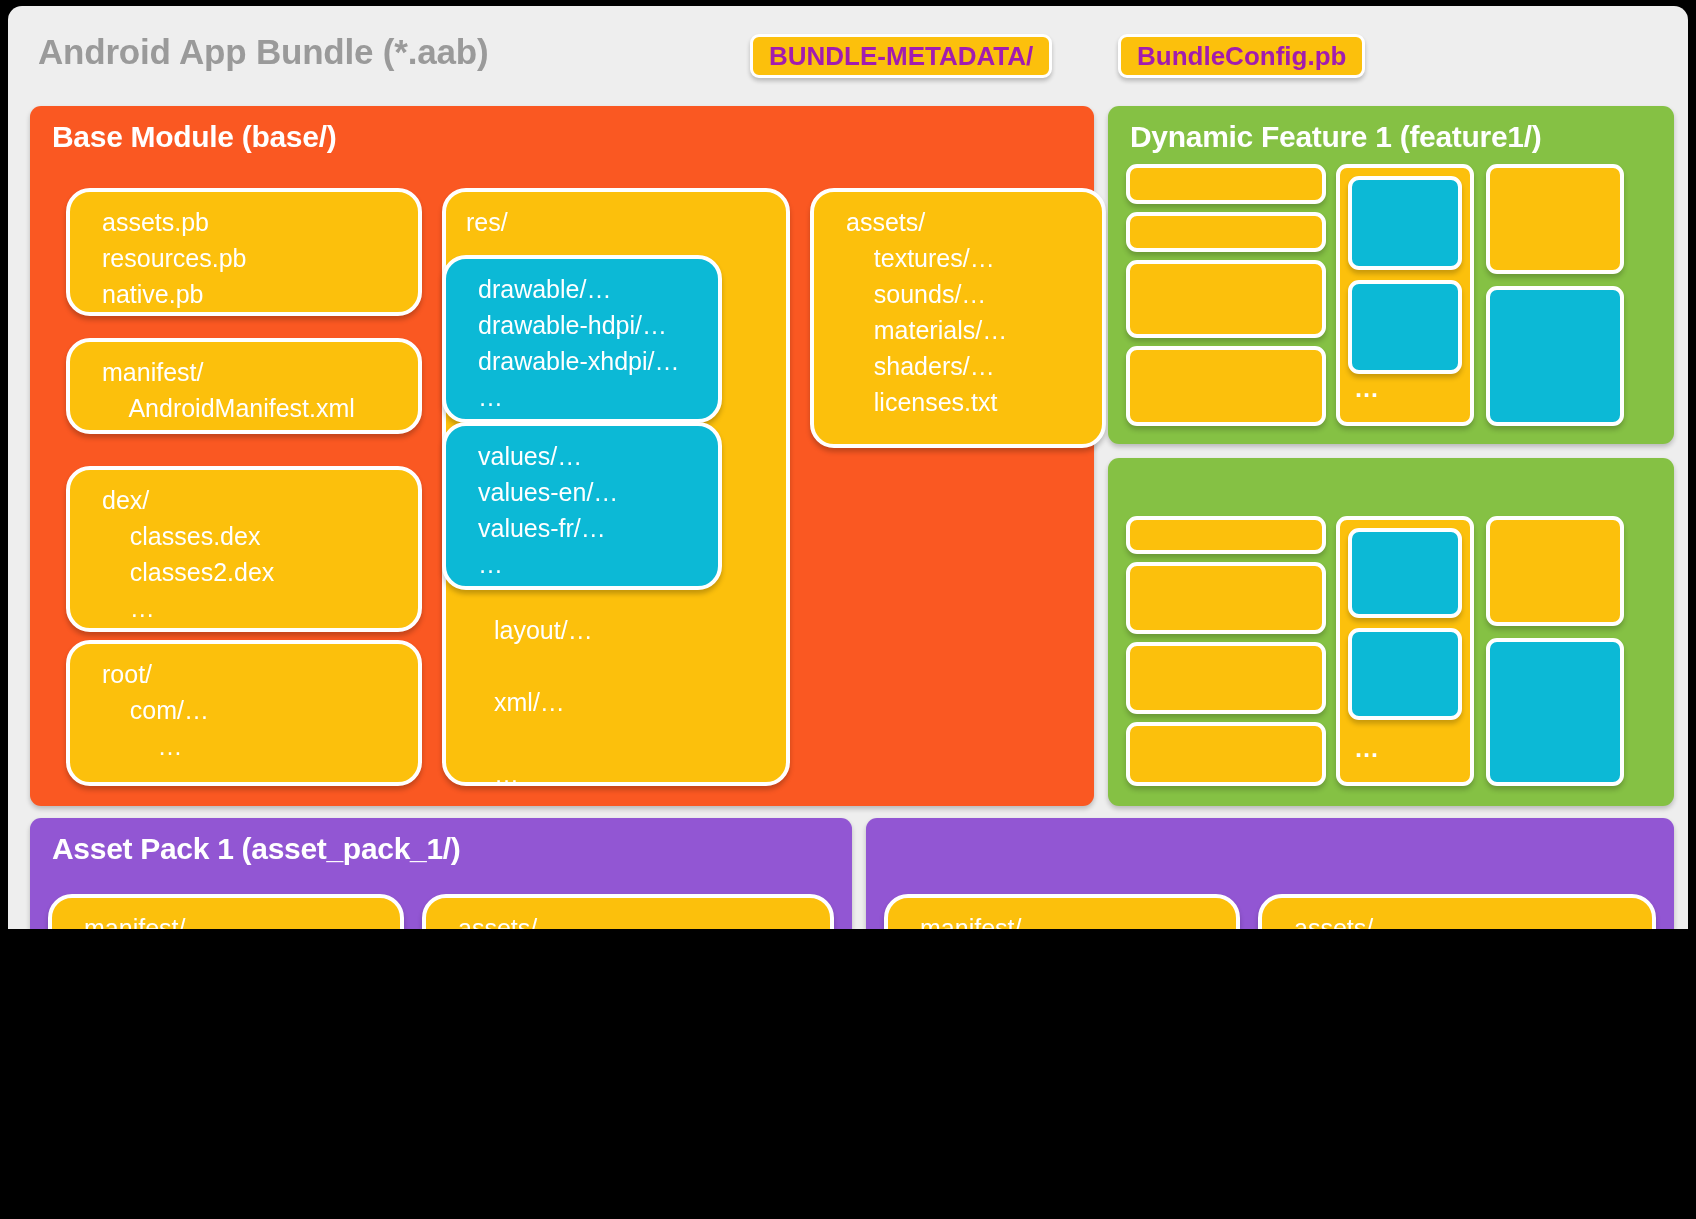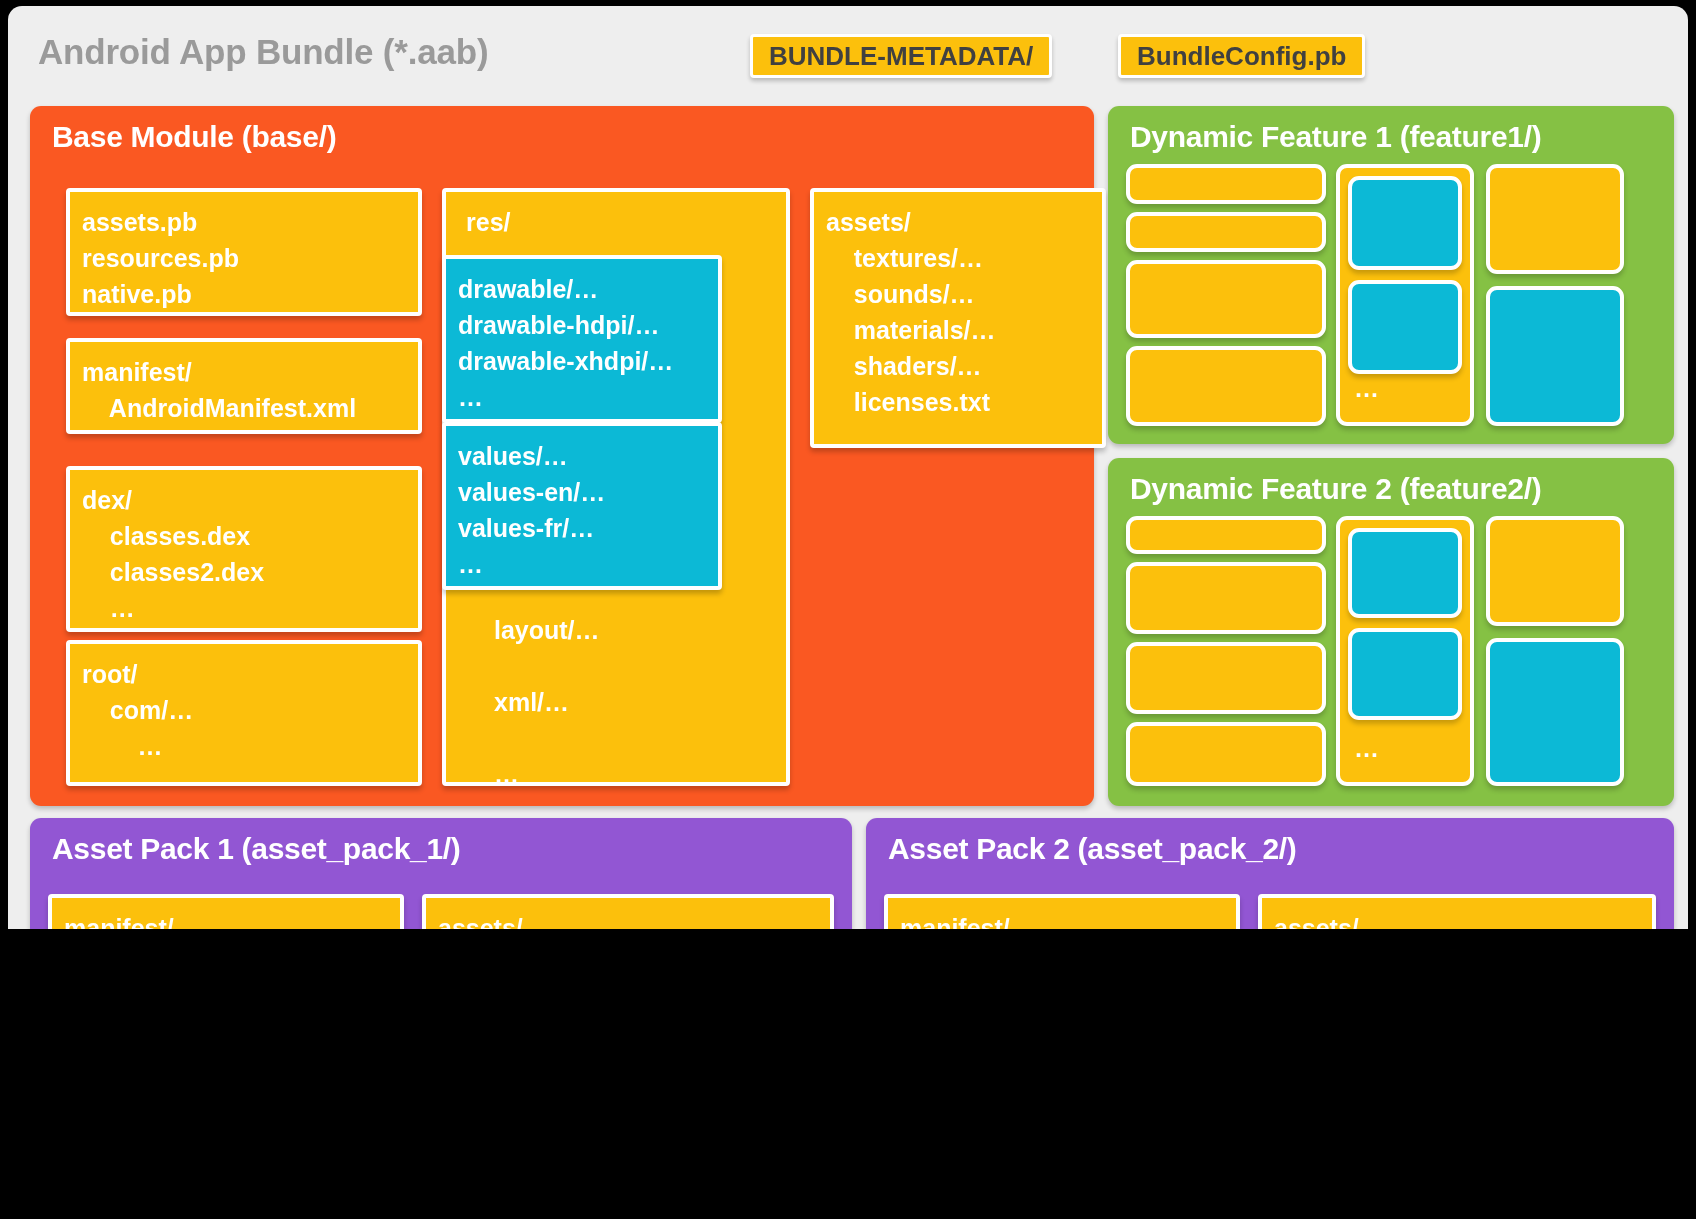--- a/index.html
+++ b/index.html
@@ -40,26 +40,26 @@
     color:#9a9a9a;
     letter-spacing:-0.2px;
     white-space:nowrap;
   }
   .chip{
     position:absolute;
     top:28px;
     height:44px;
     background:#fcc00c;
     border:3px solid #ffffff;
-    border-radius:4px;
+    border-radius:9px;
     box-shadow:0 3px 4px rgba(0,0,0,.22);
     display:flex;align-items:center;justify-content:center;
     padding:0 16px;
     box-sizing:border-box;
-    color:#404040;
+    color:#a21caf;
     font-weight:700;
     font-size:26px;
     white-space:nowrap;
   }
   .chip-metadata{ left:742px; }
   .chip-config{ left:1110px; }
 
   
   .panel{
     position:absolute;
@@ -80,28 +80,28 @@
   .base   { left:22px;  top:100px;  width:1064px; height:700px; background:#fa5822; }
   .feat1  { left:1100px;top:100px;  width:566px;  height:338px; background:#85c144; }
   .feat2  { left:1100px;top:452px;  width:566px;  height:348px; background:#85c144; }
   .pack1  { left:22px;  top:812px;  width:822px;  height:292px; background:#9256d3; }
   .pack2  { left:858px; top:812px;  width:808px;  height:292px; background:#9256d3; }
 
   
   .card{
     position:absolute;
     border:4px solid #ffffff;
-    border-radius:4px;
+    border-radius:24px;
     box-shadow:0 4px 5px rgba(0,0,0,.22);
     box-sizing:border-box;
     color:#ffffff;
-    font-weight:700;
+    font-weight:400;
     font-size:25px;
     line-height:1.44;
-    padding:12px 12px;
+    padding:12px 32px;
     white-space:pre;
     overflow:hidden;
   }
   .yellow{ background:#fcc00c; }
   .cyan  { background:#0cb9d6; }
 
   .card.nested{
     border-width:4px;
   }
 
@@ -199,21 +199,20 @@
         <div class="f-dots" style="left:14px;top:206px;">…</div>
       </div>
       <div class="f-box cy" style="left:240px;top:70px;width:114px;height:94px;"></div>
       <div class="f-box cy" style="left:240px;top:174px;width:114px;height:94px;"></div>
 
       <div class="f-box" style="left:378px;top:58px;width:138px;height:110px;"></div>
       <div class="f-box cy" style="left:378px;top:180px;width:138px;height:140px;"></div>
     </div>
 
     <div class="panel feat2">
-      <div class="panel-title">Dynamic Feature 2 (feature2/)</div>
 
       <div class="f-box" style="left:18px;top:58px;width:200px;height:38px;"></div>
       <div class="f-box" style="left:18px;top:104px;width:200px;height:72px;"></div>
       <div class="f-box" style="left:18px;top:184px;width:200px;height:72px;"></div>
       <div class="f-box" style="left:18px;top:264px;width:200px;height:64px;"></div>
 
       <div class="f-box" style="left:228px;top:58px;width:138px;height:270px;">
         <div class="f-dots" style="left:14px;top:214px;">…</div>
       </div>
       <div class="f-box cy" style="left:240px;top:70px;width:114px;height:90px;"></div>
@@ -228,21 +227,20 @@
       <div class="card yellow" style="left:18px;top:76px;width:356px;height:96px;">manifest/
     AndroidManifest.xml</div>
       <div class="card yellow" style="left:392px;top:76px;width:412px;height:196px;">assets/
     textures/…
     sounds/…
     materials/…
     shaders/…</div>
     </div>
 
     <div class="panel pack2">
-      <div class="panel-title">Asset Pack 2 (asset_pack_2/)</div>
       <div class="card yellow" style="left:18px;top:76px;width:356px;height:96px;">manifest/
     AndroidManifest.xml</div>
       <div class="card yellow" style="left:392px;top:76px;width:398px;height:196px;">assets/
     textures/…
     sounds/…
     materials/…
     shaders/…</div>
     </div>
 
   </div>

